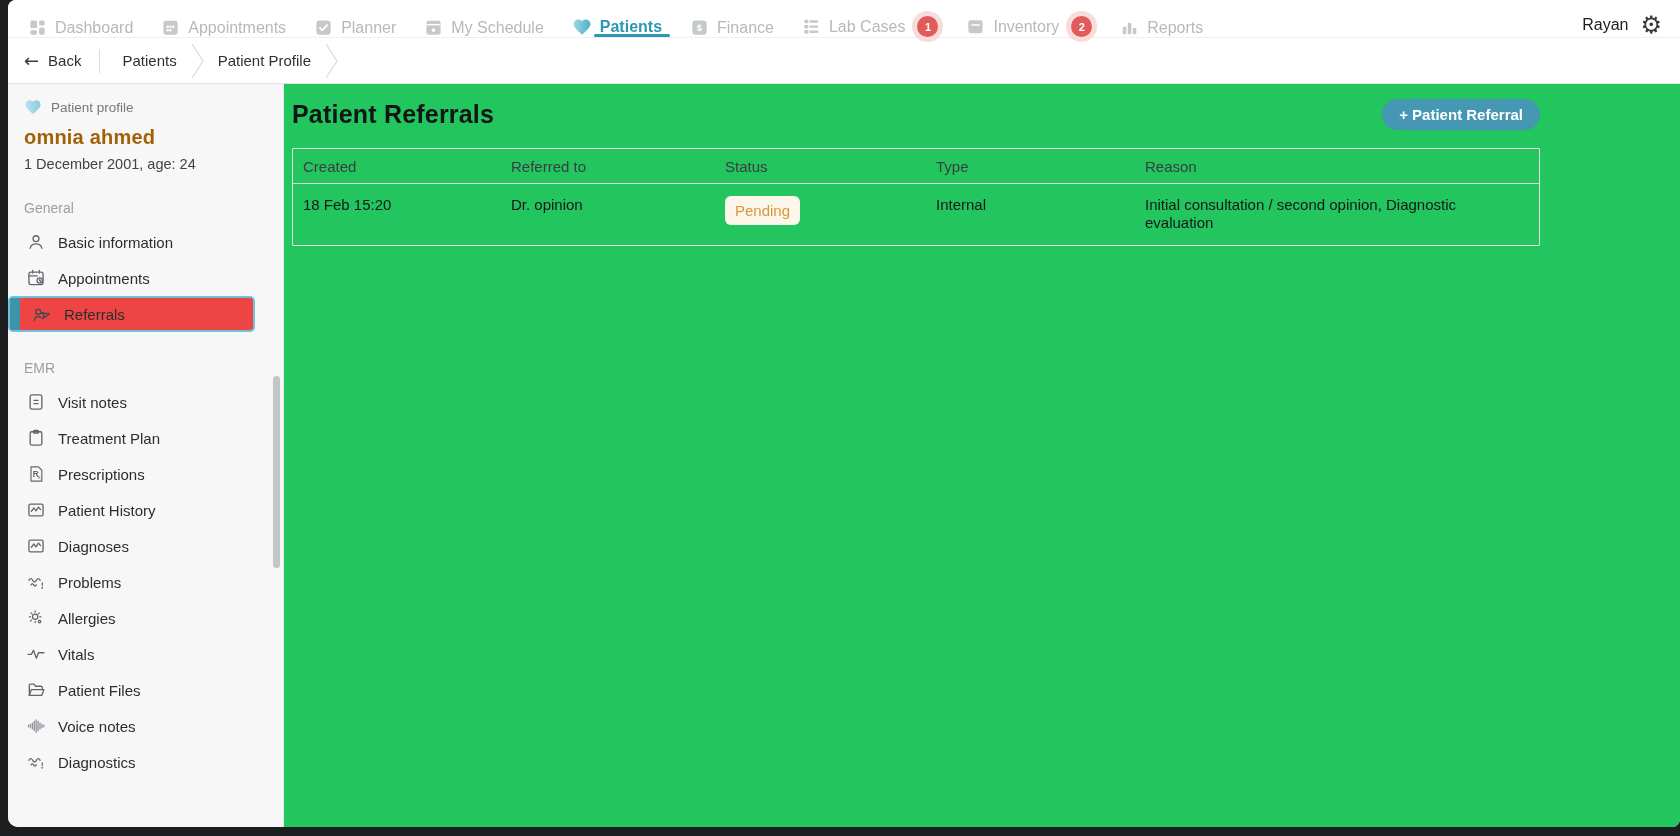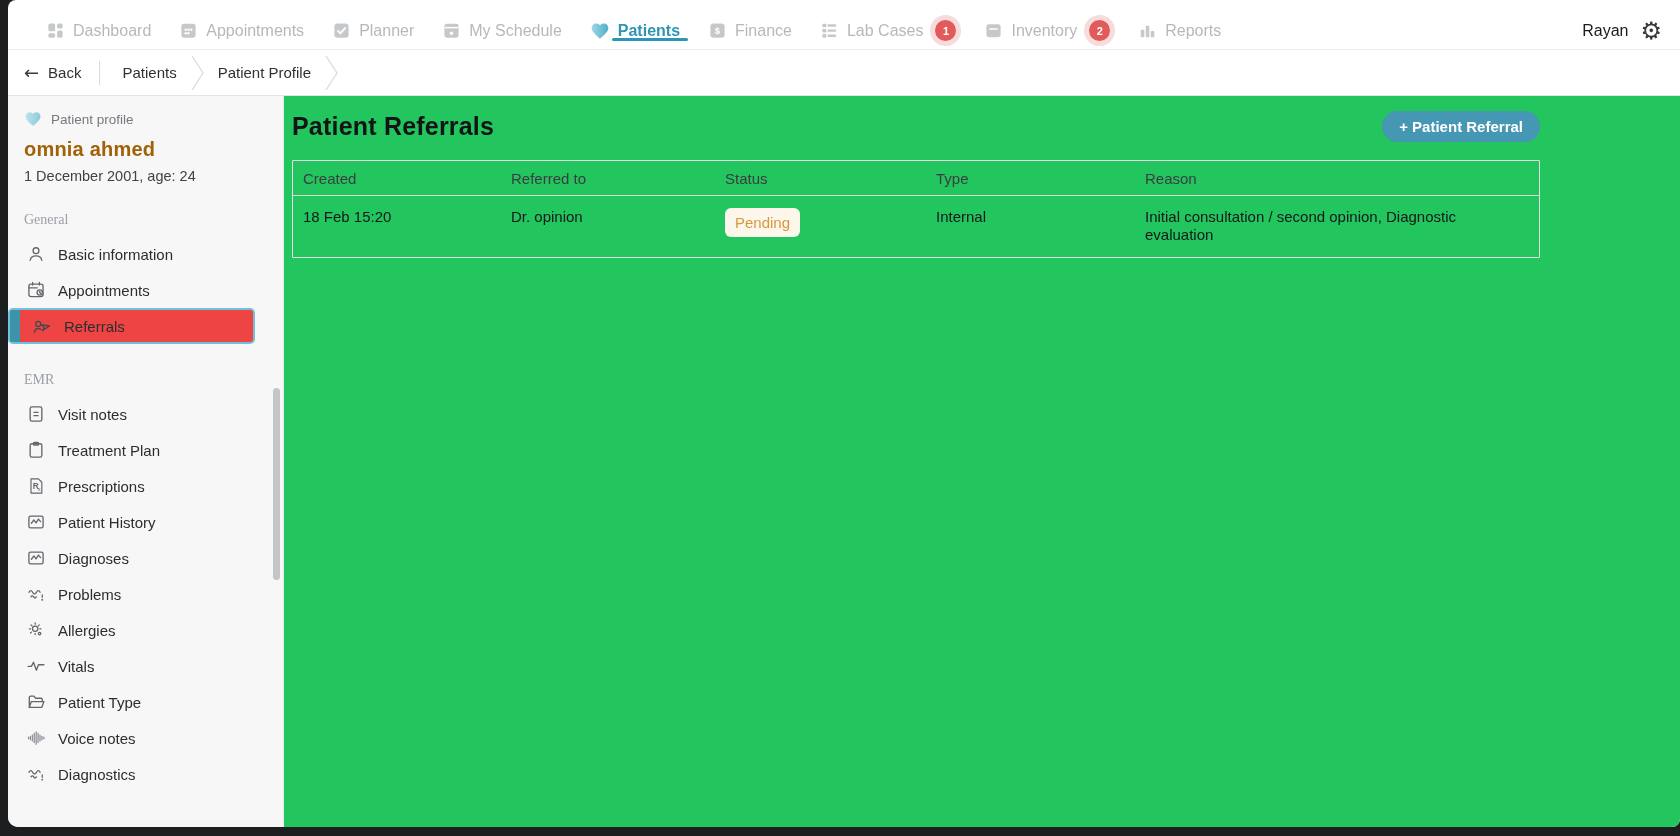--- a/index.html
+++ b/index.html
@@ -4,22 +4,22 @@
 <style>
   * { margin:0; padding:0; box-sizing:border-box; }
   html,body { width:1680px; height:836px; overflow:hidden; }
   body { background:#1d1e20; font-family:"Liberation Sans","DejaVu Sans",sans-serif; position:relative; }
 
   .app { position:absolute; left:8px; top:0; right:0; bottom:9px; background:#fff;
          border-top-left-radius:8px; border-bottom-left-radius:10px; border-bottom-right-radius:8px;
          overflow:hidden; display:flex; flex-direction:column; }
 
   
-  .topnav { height:38px; flex:0 0 38px; display:flex; align-items:center; border-bottom:1px solid #efefef;
-            padding-left:24px; background:#fff;margin-top:12px; }
+  .topnav { height:38px; flex:0 0 38px; display:flex; align-items:flex-end; border-bottom:1px solid #efefef;
+            padding-left:6px; background:#fff; }
   .tab { display:flex; align-items:center; gap:8px; padding:0 14px; position:relative; cursor:pointer; }
   .tab .tab-label { font-size:16px; color:#b5b9bc; white-space:nowrap; }
   .tab.active .tab-label { color:#2d96b3; font-weight:bold; }
   .tab.active::after { content:""; position:absolute; left:36px; right:6px; bottom:0; height:3px;
                        background:#2d96b3; border-radius:2px; }
   .tab-icon { display:flex; align-items:center; }
   .nav-badge { width:21px; height:21px; border-radius:50%; background:#e15b5b; color:#fff; font-size:11px;
                font-weight:bold; display:flex; align-items:center; justify-content:center;
                box-shadow:0 0 0 5px #f8dcdc; margin-left:4px; }
   .topnav-right { margin-left:auto; display:flex; align-items:center; gap:12px; padding-right:18px; }
@@ -39,21 +39,21 @@
   
   .content { flex:1; display:flex; min-height:0; }
 
   
   .sidebar { width:276px; flex:0 0 276px; background:#f7f7f8; border-right:1px solid #e7e8ea;
              padding-top:14px; position:relative; }
   .profile-head { display:flex; align-items:center; gap:9px; padding-left:16px; }
   .profile-label { font-size:13.5px; color:#75797d; }
   .patient-name { font-size:20px; font-weight:bold; color:#a16207; padding:10px 16px 0; letter-spacing:.2px; }
   .patient-meta { font-size:14.5px; color:#3f4347; padding:7px 16px 0; }
-  .sb-section-title { font-size:14px; color:#9aa0a5; padding:0 16px; margin-top:28px; margin-bottom:8px;font-family:Liberation Serif, serif; }
+  .sb-section-title { font-size:14px; color:#9aa0a5; padding:0 16px; margin-top:28px; margin-bottom:8px; }
   .sb-item { height:36px; display:flex; align-items:center; gap:12px; padding-left:16px; font-size:15px;
              color:#2b2e31; cursor:pointer; margin-right:28px; border:2px solid transparent; }
   .sb-item .sb-icon { display:flex; align-items:center; flex:0 0 20px; }
   .sb-item.selected { background:#ef4444; border-color:#6fc2dd; border-radius:5px; position:relative;
                       padding-left:22px; overflow:hidden; }
   .sb-item.selected::before { content:""; position:absolute; left:0; top:0; bottom:0; width:10px; background:#3d93a8; }
   .sb-scrollthumb { position:absolute; right:3px; top:292px; width:7px; height:192px; background:#c3c5c7;
                     border-radius:4px; cursor:pointer; }
 
   
@@ -357,21 +357,21 @@
         <span>Vitals</span>
       </div>
 
       <div class="sb-item">
         <span class="sb-icon">
           <svg width="20" height="20" viewBox="0 0 24 24" fill="none" stroke="#63676c" stroke-width="1.6" stroke-linecap="round" stroke-linejoin="round">
               <path d="M4 18.5V6.5A1.5 1.5 0 015.5 5h4l2 2.5h6.5a1.5 1.5 0 011.5 1.5v1.5"></path>
               <path d="M4 18.5l2.3-7h15.2l-2.6 7z"></path>
             </svg>
         </span>
-        <span>Patient Type</span>
+        <span>Patient Files</span>
       </div>
 
       <div class="sb-item">
         <span class="sb-icon">
           <svg width="20" height="20" viewBox="0 0 24 24" fill="none" stroke="#8a8e93" stroke-width="1.5" stroke-linecap="round">
               <path d="M3 11v2M5.3 10v4M7.6 8.5v7M9.9 6.5v11M12.2 4.5v15M14.5 6.5v11M16.8 8.5v7M19.1 10v4M21.4 11v2"></path>
             </svg>
         </span>
         <span>Voice notes</span>
       </div>

